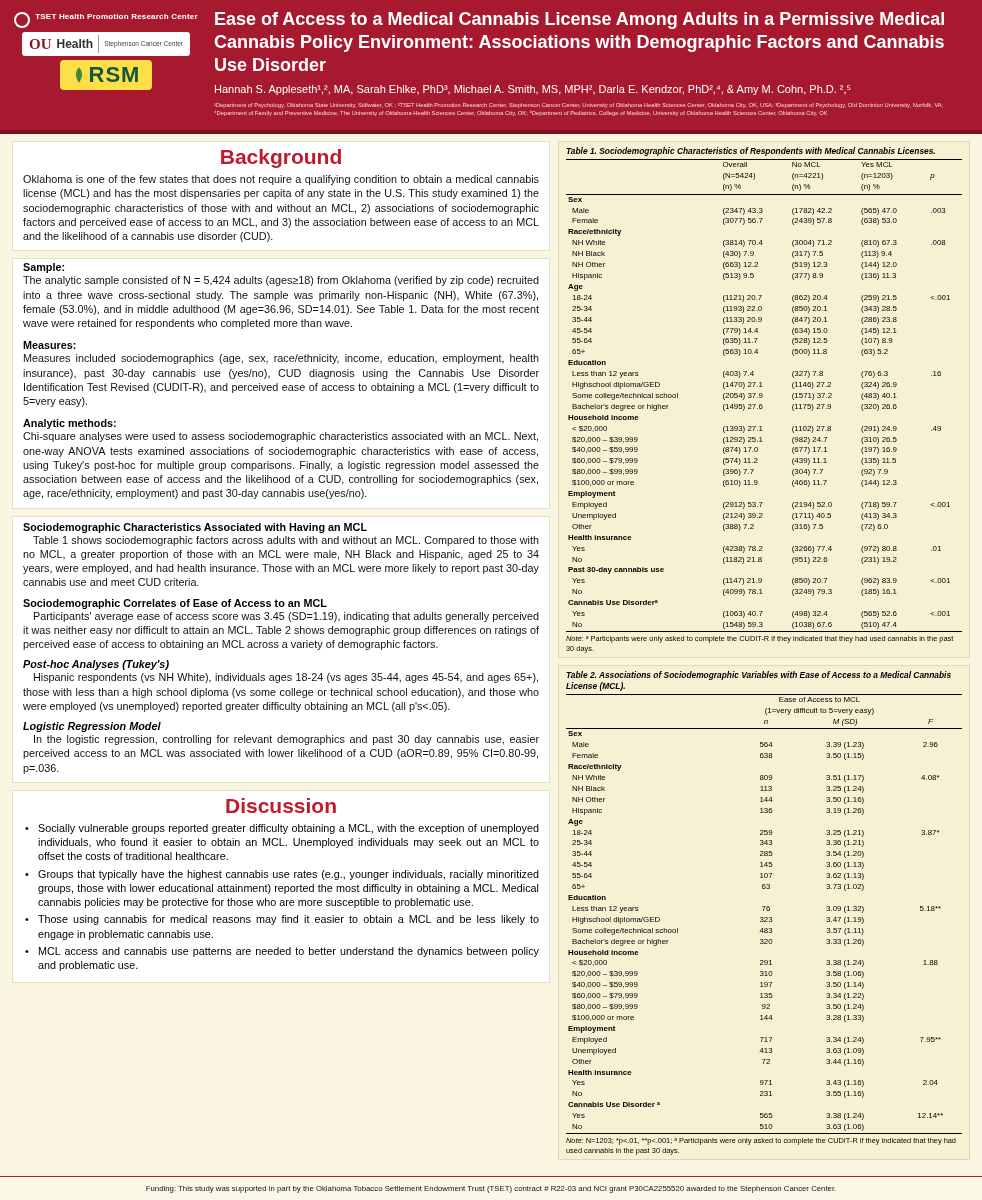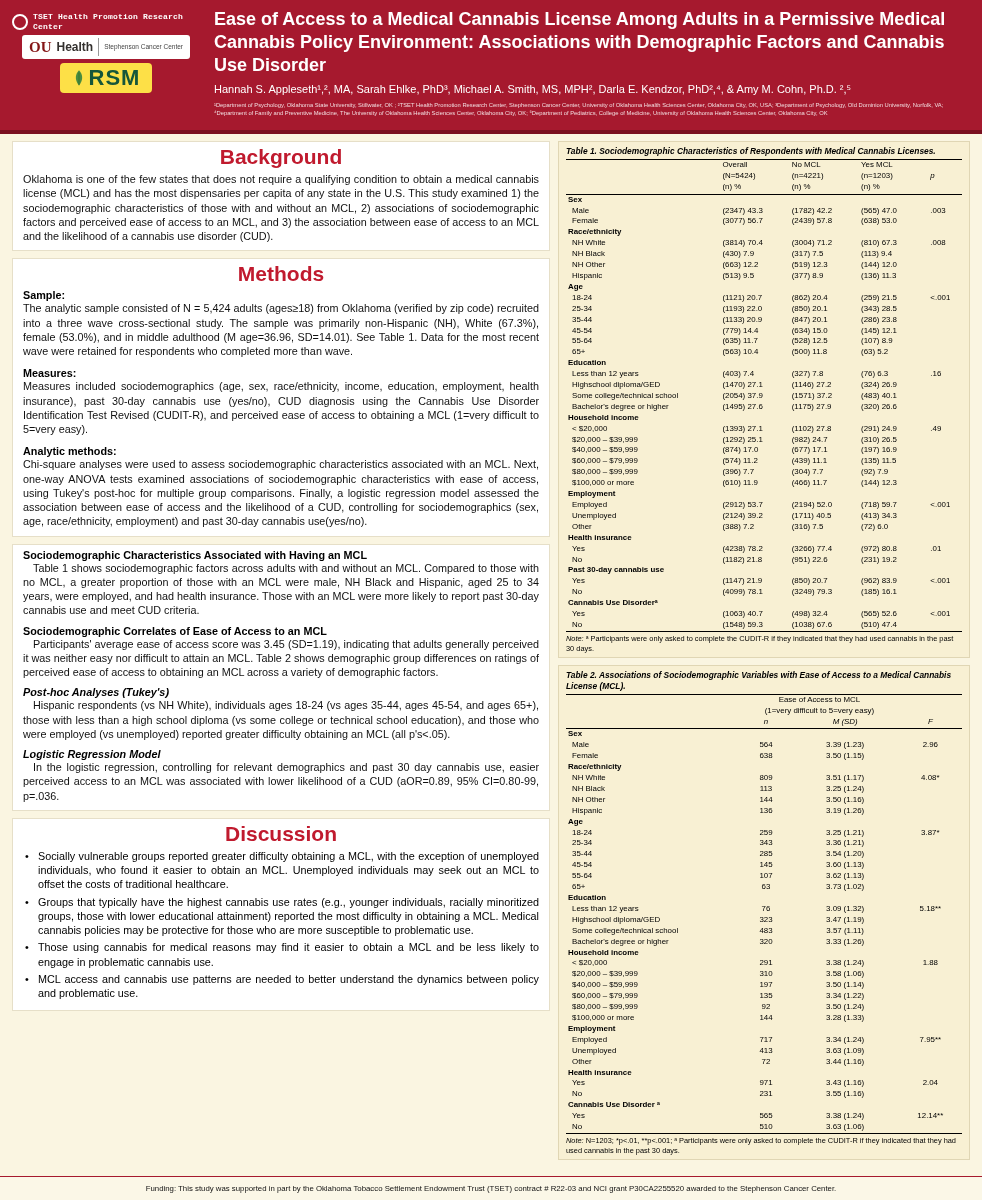--- a/index.html
+++ b/index.html
@@ -3,21 +3,21 @@
 <meta charset="utf-8">
 <style>
   * { margin:0; padding:0; box-sizing:border-box; }
   html,body { width:982px; }
   body { font-family:"Liberation Sans", sans-serif; background:#ece7d2; }
   .poster { width:982px; height:1200px; background:#FAF5E1; display:flex; flex-direction:column; overflow:hidden; }
 
   
   .hdr { background:#A6192E; border-bottom:4px solid #7A1020; color:#fff; height:134px; display:flex; gap:14px; padding:8px 16px 6px 12px; flex:0 0 auto; }
   .logos { width:188px; display:flex; flex-direction:column; align-items:center; gap:4px; flex:0 0 auto; }
-  .tset { display:flex; align-items:center; gap:5px; margin-top:4px;font-family:Liberation Mono, monospace; }
+  .tset { display:flex; align-items:flex-start; gap:5px; margin-top:4px; }
   .tset-ring { width:16px; height:16px; border:2.5px solid #fff; border-radius:50%; flex:0 0 auto; }
   .tset-txt { font-size:8px; line-height:1.2; font-weight:bold; letter-spacing:.2px; }
   .oubox { background:#fff; border-radius:3px; padding:3px 7px; display:flex; align-items:center; gap:5px; color:#222; }
   .ou { font-family:"Liberation Serif", serif; font-weight:bold; color:#841617; font-size:15px; line-height:1; }
   .ouh { font-weight:bold; font-size:12px; color:#33302e; }
   .oudiv { width:1px; height:18px; background:#999; }
   .scc { font-size:6.5px; line-height:1.2; color:#444; }
   .rsmbox { background:#fde047; border-radius:4px; padding:4px 12px; display:flex; align-items:center; gap:3px; }
   .rsm { font-weight:bold; font-size:22px; color:#15563a; letter-spacing:1px; line-height:1; }
   .leaf { width:14px; height:18px; }
@@ -101,21 +101,20 @@
   <div class="main">
 
     <div class="lcol">
 
       <div class="panel">
         <h2 class="sec">Background</h2>
         <div class="bodytxt">Oklahoma is one of the few states that does not require a qualifying condition to obtain a medical cannabis license (MCL) and has the most dispensaries per capita of any state in the U.S. This study examined 1) the sociodemographic characteristics of those with and without an MCL, 2) associations of sociodemographic factors and perceived ease of access to an MCL, and 3) the association between ease of access to an MCL and the likelihood of a cannabis use disorder (CUD).</div>
       </div>
 
       <div class="panel">
-        <h2 class="sec">Methods</h2>
         <div class="mlabel">Sample:</div>
         <div class="bodytxt">The analytic sample consisted of N = 5,424 adults (ages≥18) from Oklahoma (verified by zip code) recruited into a three wave cross-sectional study. The sample was primarily non-Hispanic (NH), White (67.3%), female (53.0%), and in middle adulthood (M age=36.96, SD=14.01). See Table 1. Data for the most recent wave were retained for respondents who completed more than wave.</div>
         <div class="mlabel">Measures:</div>
         <div class="bodytxt">Measures included sociodemographics (age, sex, race/ethnicity, income, education, employment, health insurance), past 30-day cannabis use (yes/no), CUD diagnosis using the Cannabis Use Disorder Identification Test Revised (CUDIT-R), and perceived ease of access to obtaining a MCL (1=very difficult to 5=very easy).</div>
         <div class="mlabel">Analytic methods:</div>
         <div class="bodytxt">Chi-square analyses were used to assess sociodemographic characteristics associated with an MCL. Next, one-way ANOVA tests examined associations of sociodemographic characteristics with ease of access, using Tukey's post-hoc for multiple group comparisons. Finally, a logistic regression model assessed the association between ease of access and the likelihood of a CUD, controlling for sociodemographics (sex, age, race/ethnicity, employment) and past 30-day cannabis use(yes/no).</div>
       </div>
 
       <div class="panel">
         <div class="sub">

